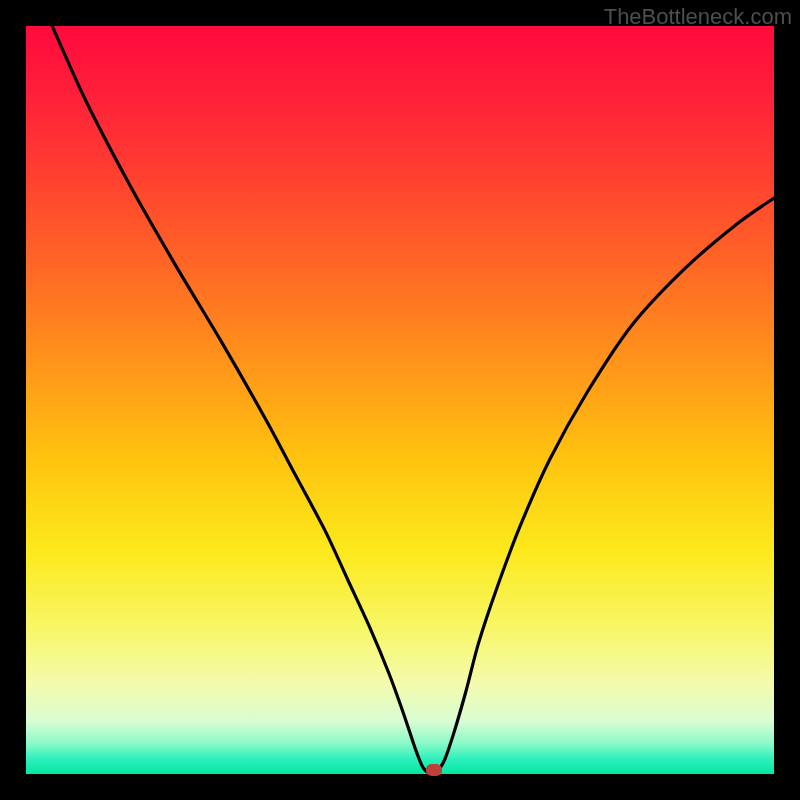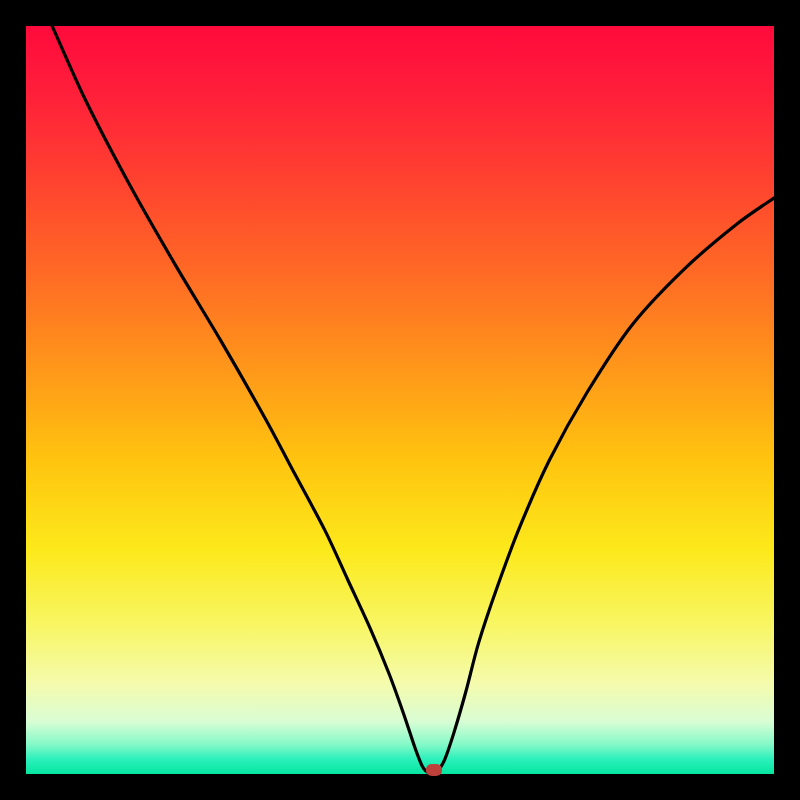--- a/index.html
+++ b/index.html
@@ -63,19 +63,20 @@
     border-radius: 6px / 5px;
     background: #bd413a;
     z-index: 4;
     transform: translate(-50%, -50%);
   }
 </style>
 </head>
 <body>
 
 <div class="container">
+  <div class="watermark">TheBottleneck.com</div>
   <div class="plot-area">
     <svg class="curve" viewBox="0 0 748 748" preserveAspectRatio="none">
       <path id="curve-path" fill="none" stroke="#000000" stroke-width="3.2" stroke-linecap="round" stroke-linejoin="round" d="M 26.18 0.00 C 30.95 10.60, 48.71 52.02, 59.84 74.80 C 70.97 97.58, 92.00 137.51, 104.72 160.82 C 117.44 184.13, 136.88 217.64, 149.60 239.36 C 162.32 261.08, 181.76 292.44, 194.48 314.16 C 207.20 335.88, 228.76 373.63, 239.36 392.70 C 249.96 411.77, 260.80 432.91, 269.28 448.80 C 277.76 464.69, 291.78 490.06, 299.20 504.90 C 306.62 519.74, 315.28 539.74, 321.64 553.52 C 328.00 567.30, 338.25 588.89, 344.08 602.14 C 349.91 615.39, 358.01 634.83, 362.78 647.02 C 367.55 659.21, 374.03 677.56, 377.74 688.16 C 381.45 698.76, 386.31 714.40, 388.96 721.82 C 391.61 729.24, 394.53 737.02, 396.44 740.52 C 398.35 744.02, 400.30 745.87, 402.42 746.50 C 404.54 747.14, 409.07 746.92, 411.40 745.01 C 413.73 743.10, 416.55 738.44, 418.88 733.04 C 421.21 727.64, 424.89 716.40, 427.86 706.86 C 430.82 697.32, 436.33 678.44, 439.82 665.72 C 443.32 653.00, 448.09 631.94, 452.54 617.10 C 456.99 602.26, 465.41 577.42, 471.24 561.00 C 477.07 544.58, 486.26 519.17, 493.68 501.16 C 501.10 483.15, 514.06 452.91, 523.60 433.84 C 533.14 414.77, 549.34 385.59, 561.00 366.52 C 572.66 347.45, 592.10 316.68, 605.88 299.20 C 619.66 281.72, 643.40 257.41, 658.24 243.10 C 673.08 228.79, 697.88 208.29, 710.60 198.22 C 723.32 188.15, 742.70 175.75, 748.00 172.04"></path>
     </svg>
     <div class="marker" id="marker" style="left: 407.66px; top: 743.512px; background: rgb(189, 65, 58);"></div>
   </div>
 </div>
 
 </body></html>

